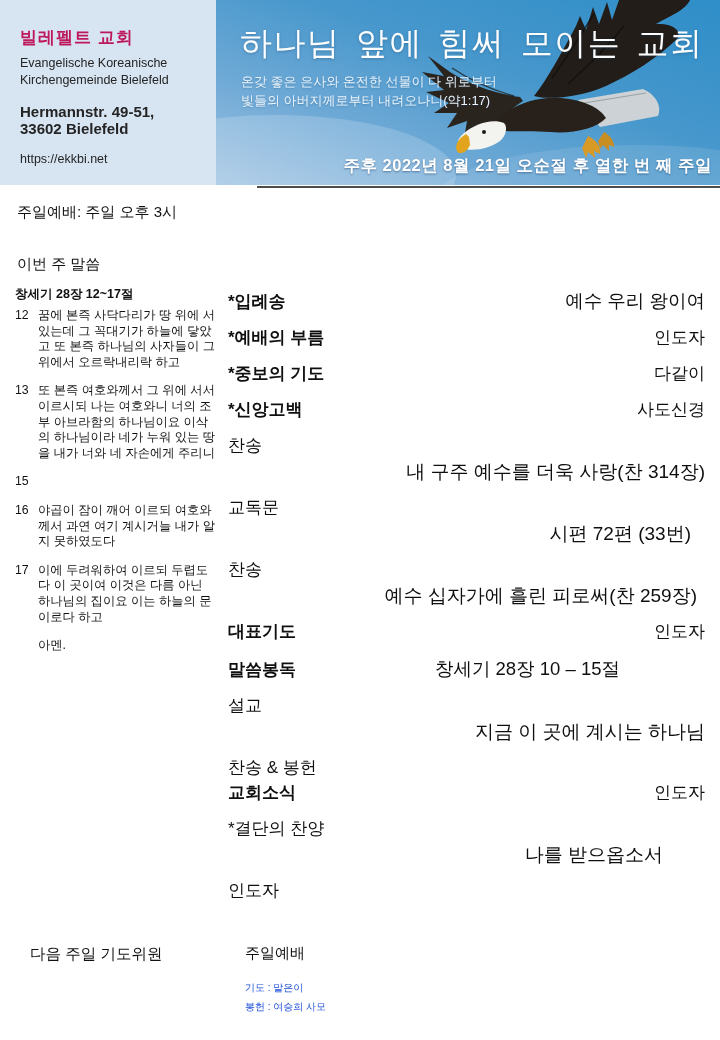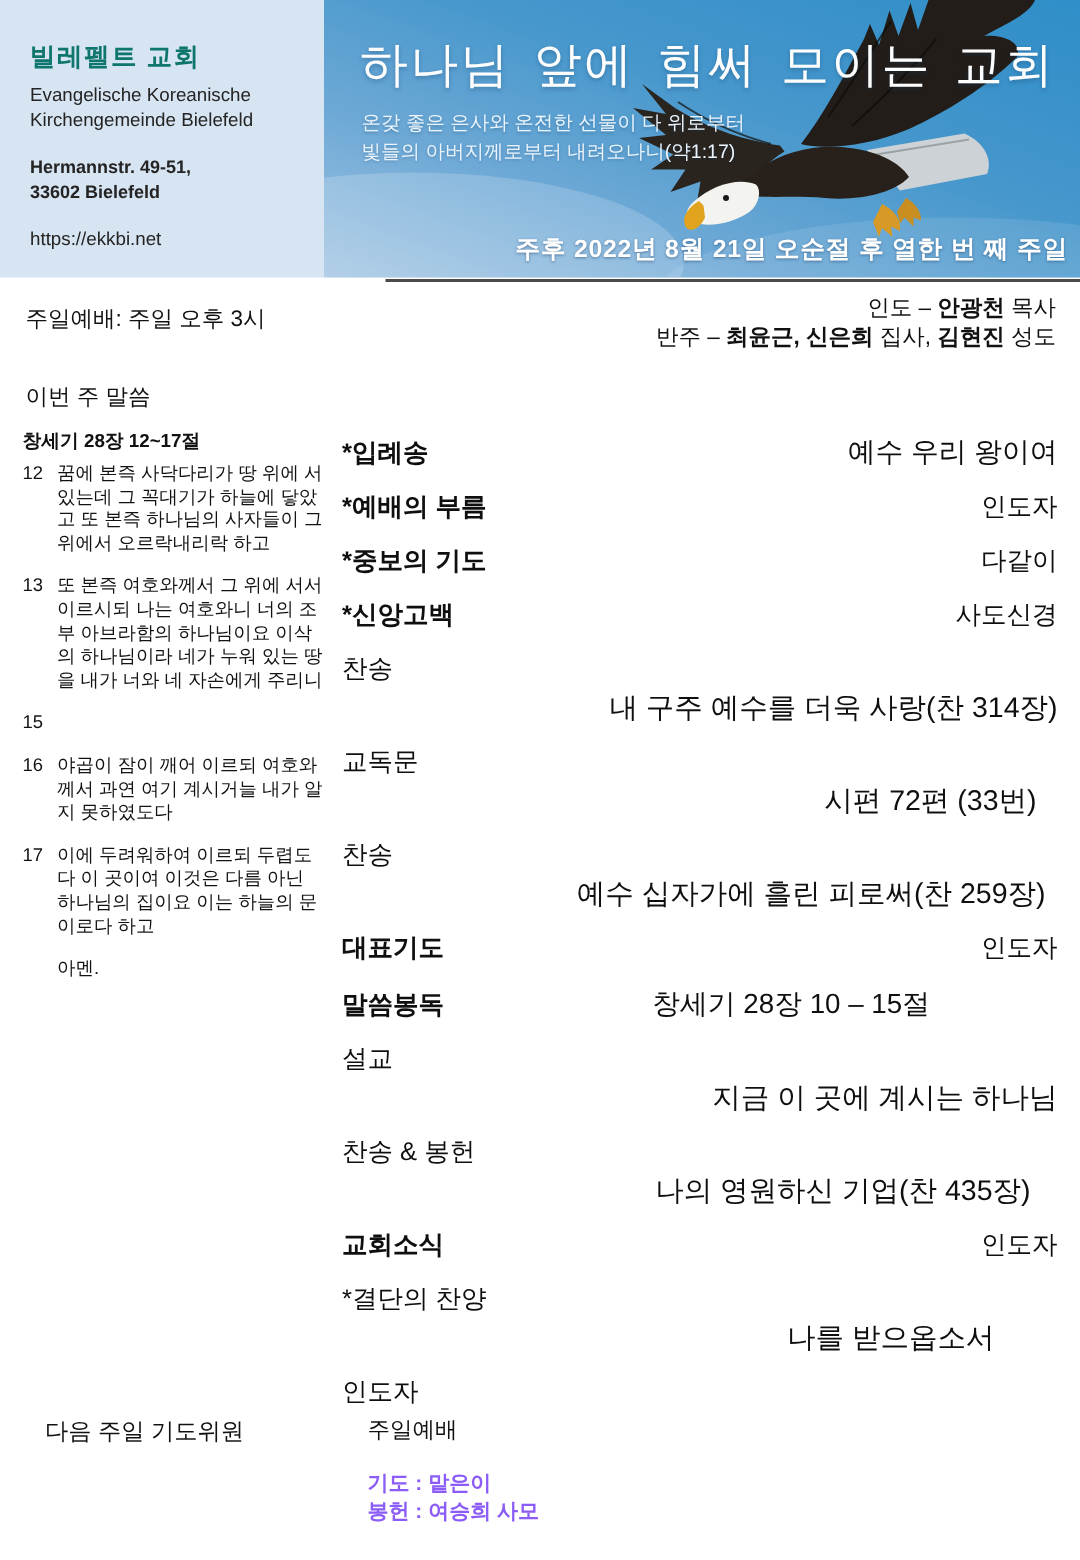--- a/index.html
+++ b/index.html
@@ -6,23 +6,23 @@
   .page{
     position:relative;width:720px;height:1040px;margin:0 auto;
     background:#ffffff;overflow:hidden;
     font-family:"Liberation Sans","DejaVu Sans",sans-serif;color:#1a1a1a;
   }
   
   .info-panel{
     position:absolute;left:0;top:0;width:216px;height:185px;
     background:#d7e4f2;box-sizing:border-box;padding:26px 14px 0 20px;
   }
-  .church-name{font-size:17px;font-weight:bold;color:#0f766e;margin-bottom:6px;letter-spacing:1px;}
+  .church-name{font-size:17px;font-weight:bold;color:#be185d;margin-bottom:6px;letter-spacing:1px;}
   .church-de{font-size:12.5px;line-height:17px;color:#242424;}
-  .church-addr{font-size:12px;line-height:17px;color:#242424;margin-top:14px;font-weight:600;}
+  .church-addr{font-size:15px;line-height:17px;color:#242424;margin-top:14px;font-weight:600;}
   .church-web{font-size:12.5px;color:#242424;margin-top:15px;}
   
   .banner{
     position:absolute;left:216px;top:0;width:504px;height:185px;
     background:linear-gradient(200deg,#2f8ec8 0%,#4697cc 40%,#6ea9d6 70%,#a3c5e3 100%);
     overflow:hidden;
   }
   .banner svg{position:absolute;left:0;top:0;width:100%;height:100%;}
   .banner-title{
     position:absolute;left:24px;top:22px;width:470px;
@@ -57,21 +57,21 @@
   .w-row.inline .w-label{white-space:nowrap;font-weight:bold;}
   .w-row.inline .w-value{text-align:left;}
   .w-row.stacked .w-label{margin-bottom:2px;}
   .w-row.stacked .w-value{text-align:right;font-size:19px;margin-bottom:11px;margin-top:1px;}
   .w-value.vlg{font-size:18.5px;}
   .off8{padding-right:8px;}  .off14{padding-right:14px;}
   .off18{padding-right:18px;} .off42{padding-right:42px;} .off85{padding-right:85px;}
   
   .next-week{position:absolute;left:30px;top:944px;font-size:15.5px;color:#111;}
   .footer-service{position:absolute;left:245px;top:944px;font-size:15px;color:#111;}
-  .footer-lines{position:absolute;left:245px;top:979px;font-size:14px;line-height:18.5px;color:#8b5cf6;font-weight:bold;}
+  .footer-lines{position:absolute;left:245px;top:979px;font-size:10px;line-height:18.5px;color:#1d4ed8;}
 </style>
 </head>
 <body>
 
 <div class="page">
 
   <div class="info-panel">
     <div class="church-name">빌레펠트 교회</div>
     <div class="church-de">
       <div>Evangelische Koreanische</div>
@@ -119,24 +119,20 @@
     <div class="banner-title">하나님 앞에 힘써 모이는 교회</div>
     <div class="banner-verse">
       <div>온갖 좋은 은사와 온전한 선물이 다 위로부터</div>
       <div>빛들의 아버지께로부터 내려오나니(약1:17)</div>
     </div>
     <div class="banner-date">주후 2022년 8월 21일 오순절 후 열한 번 째 주일</div>
   </div>
   <div class="banner-underline"></div>
 
   <div class="service-time">주일예배: 주일 오후 3시</div>
-  <div class="service-people">
-    <div><span>인도 – </span><span class="b">안광천</span><span> 목사</span></div>
-    <div><span>반주 – </span><span class="b">최윤근, 신은희</span><span> 집사, </span><span class="b">김현진</span><span> 성도</span></div>
-  </div>
 
   <div class="scripture-title">이번 주 말씀</div>
   <div class="scripture-ref">창세기 28장 12~17절</div>
   <div class="verses">
     <div class="verse">
       <span class="v-num">12</span>
       <span class="v-text">꿈에 본즉 사닥다리가 땅 위에 서 있는데 그 꼭대기가 하늘에 닿았고 또 본즉 하나님의 사자들이 그 위에서 오르락내리락 하고</span>
     </div>
     <div class="verse">
       <span class="v-num">13</span>
@@ -192,21 +188,20 @@
     <div class="w-row inline">
       <span class="w-label">말씀봉독</span>
       <span class="w-value vlg off85">창세기 28장 10 – 15절</span>
     </div>
     <div class="w-row stacked">
       <div class="w-label">설교</div>
       <div class="w-value">지금 이 곳에 계시는 하나님</div>
     </div>
     <div class="w-row stacked">
       <div class="w-label">찬송 &amp; 봉헌</div>
-      <div class="w-value off18">나의 영원하신 기업(찬 435장)</div>
     </div>
     <div class="w-row inline">
       <span class="w-label">교회소식</span>
       <span class="w-value">인도자</span>
     </div>
     <div class="w-row stacked">
       <div class="w-label">*결단의 찬양</div>
       <div class="w-value off42">나를 받으옵소서</div>
     </div>
     <div class="w-row inline">

